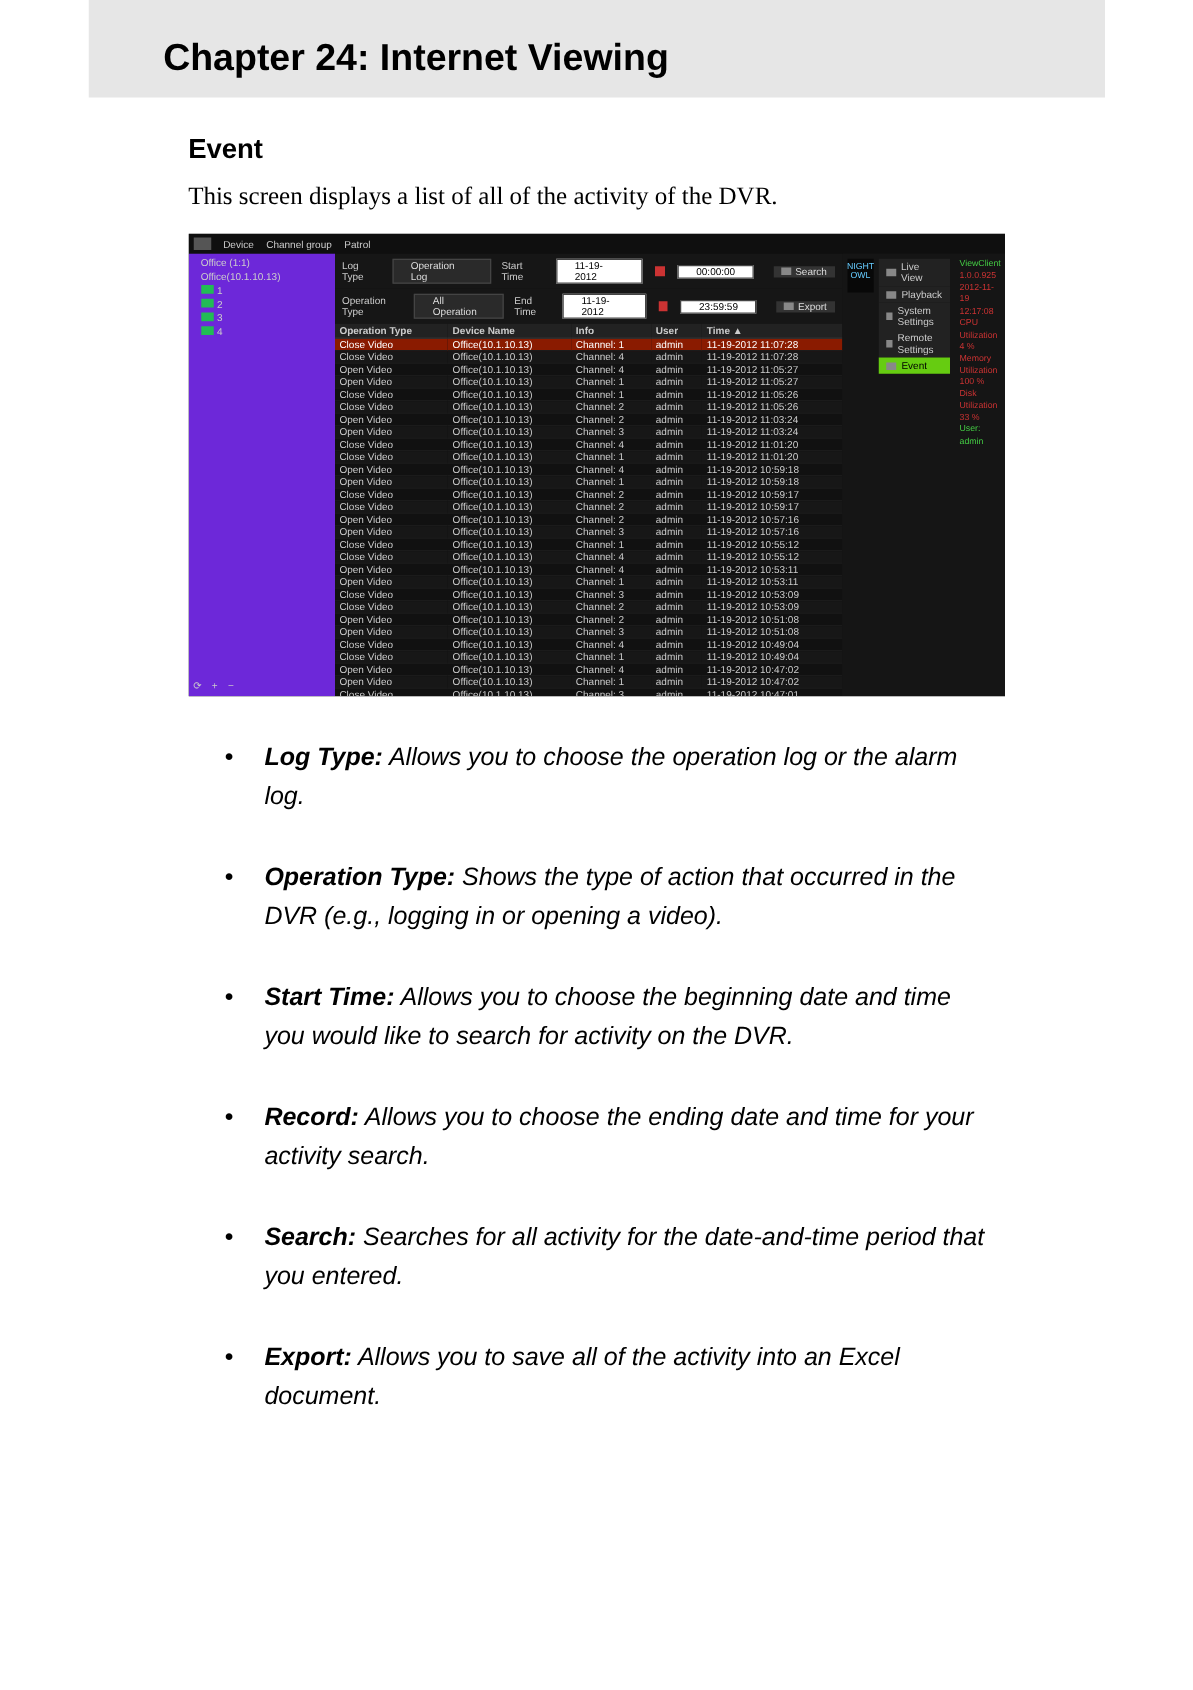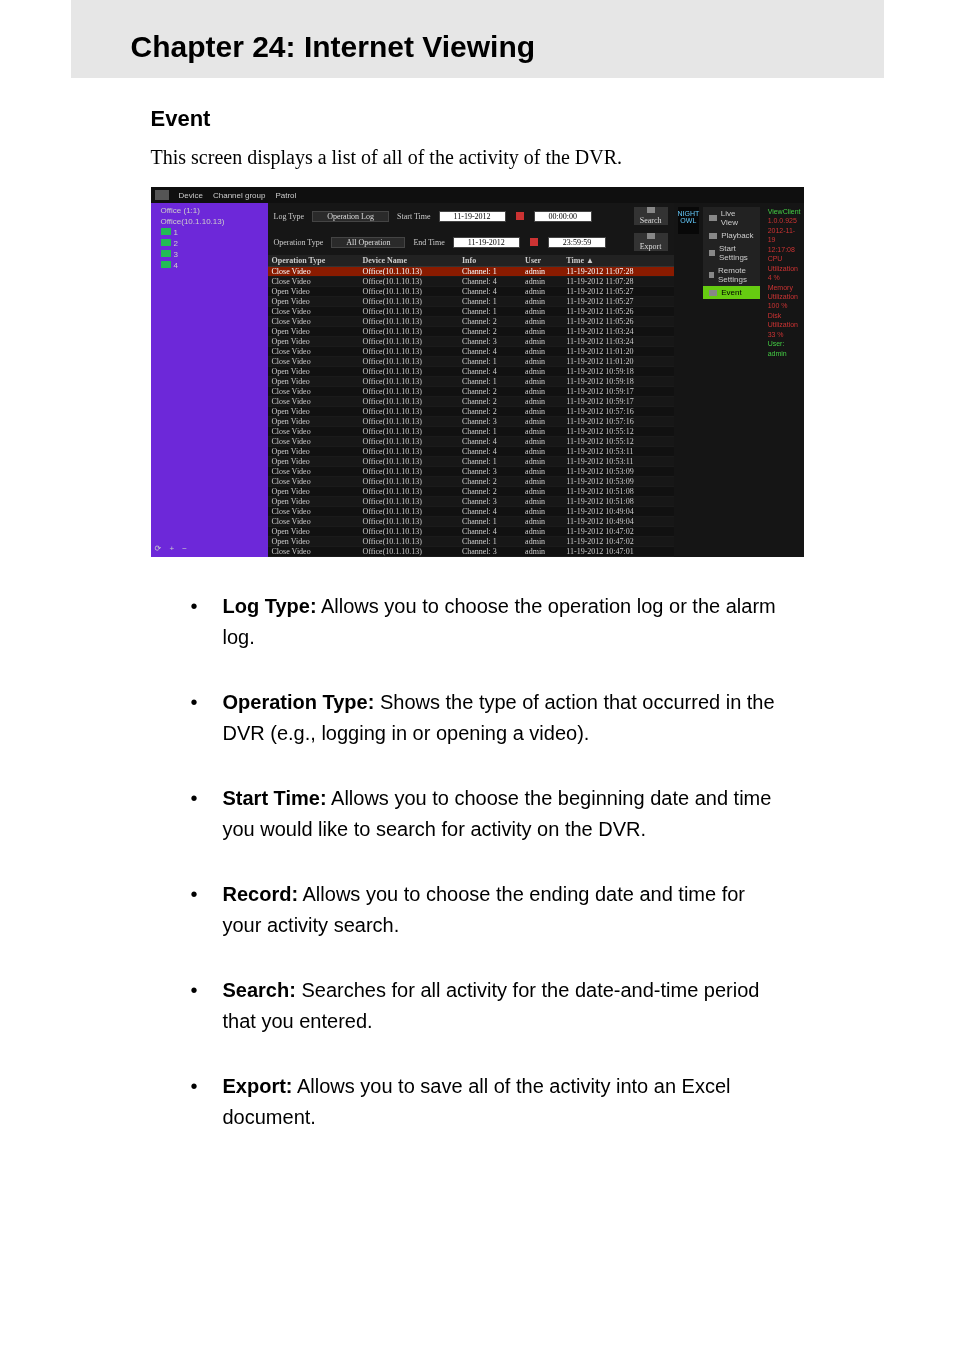--- a/index.html
+++ b/index.html
@@ -61,30 +61,30 @@
   .ss-left {
     position: absolute; left: 0; top: 16px; bottom: 0; width: 117px;
     background: #6d28d9; padding: 2px 4px; box-sizing: border-box;
   }
   .ss-device-list div { padding: 1px 0 1px 6px; white-space: nowrap; }
   .ss-ch-icon { display:inline-block; width:10px; height:7px; background:#2b5; margin-right:3px;}
   .ss-left-bottom { position:absolute; bottom:4px; left:4px; letter-spacing:3px; }
 
   .ss-main {
     position: absolute; left: 117px; right: 130px; top: 16px; bottom: 0;
-    background: #111; overflow: hidden; font-family: Liberation Serif, serif;
+    background: #111; overflow: hidden;
   }
   .ss-filters {
     display:flex; align-items:center; gap:8px; padding:4px 6px; background:#161616;
   }
   .ss-select { background:#2a2a2a; border:1px solid #444; padding:0 14px; font-size:8px; color:#ddd;}
   .ss-input  { background:#fff; color:#000; border:1px solid #444; padding:0 14px; font-size:8px;}
   .ss-cal    { display:inline-block; width:8px; height:8px; background:#c33; margin:0 2px; }
   .ss-btn {
-    background:#333; color:#ddd; padding:0 6px; font-size:8px; display:flex; align-items:center; gap:3px;flex-direction:column;
+    background:#333; color:#ddd; padding:0 6px; font-size:8px; display:flex; align-items:center; gap:3px;
   }
   .ss-btn-icon { width:8px; height:6px; background:#888; }
 
   .ss-table { width:100%; border-collapse:collapse; font-size:8px; }
   .ss-table th { background:#222; color:#ccc; text-align:left; padding:1px 4px; border-bottom:1px solid #333;}
   .ss-table td { padding:0 4px; border-bottom:1px solid #1b1b1b; white-space:nowrap; }
   .ss-table tr.sel td { background:#8a1b00; color:#fff; }
   .ss-table tr.alt td  { background:#171717; }
 
   .ss-right {
@@ -95,21 +95,21 @@
   .ss-logo { height:24px; background:#080808; color:#6cf; text-align:center; font-size:7px; padding-top:3px; }
   .ss-tab  { background:#222; padding:2px 6px; display:flex; align-items:center; gap:4px; font-size:8px;}
   .ss-tab.active { background:#6c1; color:#000; }
   .ss-right-spacer { flex:1; }
   .ss-stats { font-size:7px; color:#c33; line-height:1.35; }
   .ss-stats .g { color:#4c4; }
   .ss-right-bottom { display:flex; gap:8px; justify-content:flex-end; }
   .ss-rb-icon { width:12px; height:10px; background:#333; }
 
   
-  ul.bullets { list-style: none; padding: 0; margin: 16px; }
+  ul.bullets { list-style: none; padding: 0; margin: 5px; font-style: italic; }
   ul.bullets > li {
     font-size: 20px;
     line-height: 1.55;
     padding-left: 56px;
     position: relative;
     margin-bottom: 34px;
   }
   ul.bullets > li::before {
     content: "•";
     position: absolute; left: 24px; top: 0;
@@ -427,21 +427,21 @@
             <div class="ss-tab">
               <span class="ss-btn-icon"></span>
               <span>Live View</span>
             </div>
             <div class="ss-tab">
               <span class="ss-btn-icon"></span>
               <span>Playback</span>
             </div>
             <div class="ss-tab">
               <span class="ss-btn-icon"></span>
-              <span>Start Settings</span>
+              <span>System Settings</span>
             </div>
             <div class="ss-tab">
               <span class="ss-btn-icon"></span>
               <span>Remote Settings</span>
             </div>
             <div class="ss-tab active">
               <span class="ss-btn-icon"></span>
               <span>Event</span>
             </div>
           </div>

